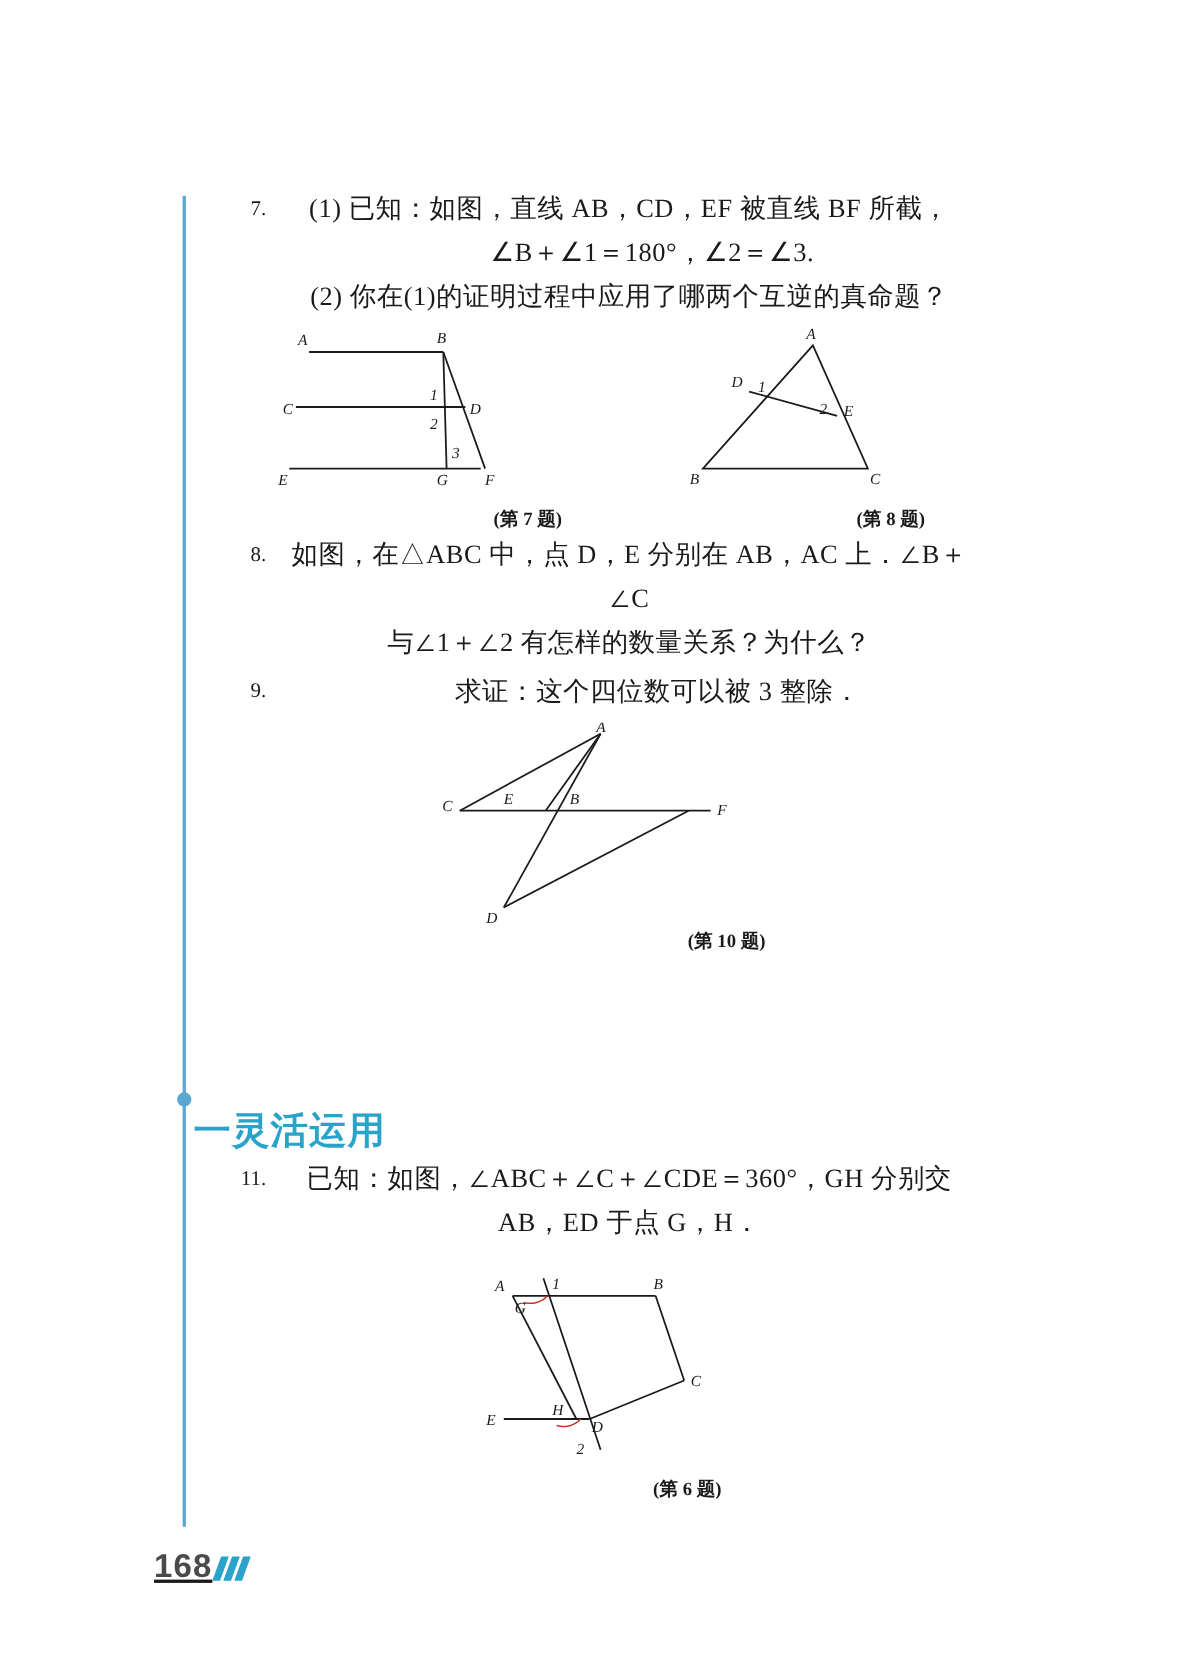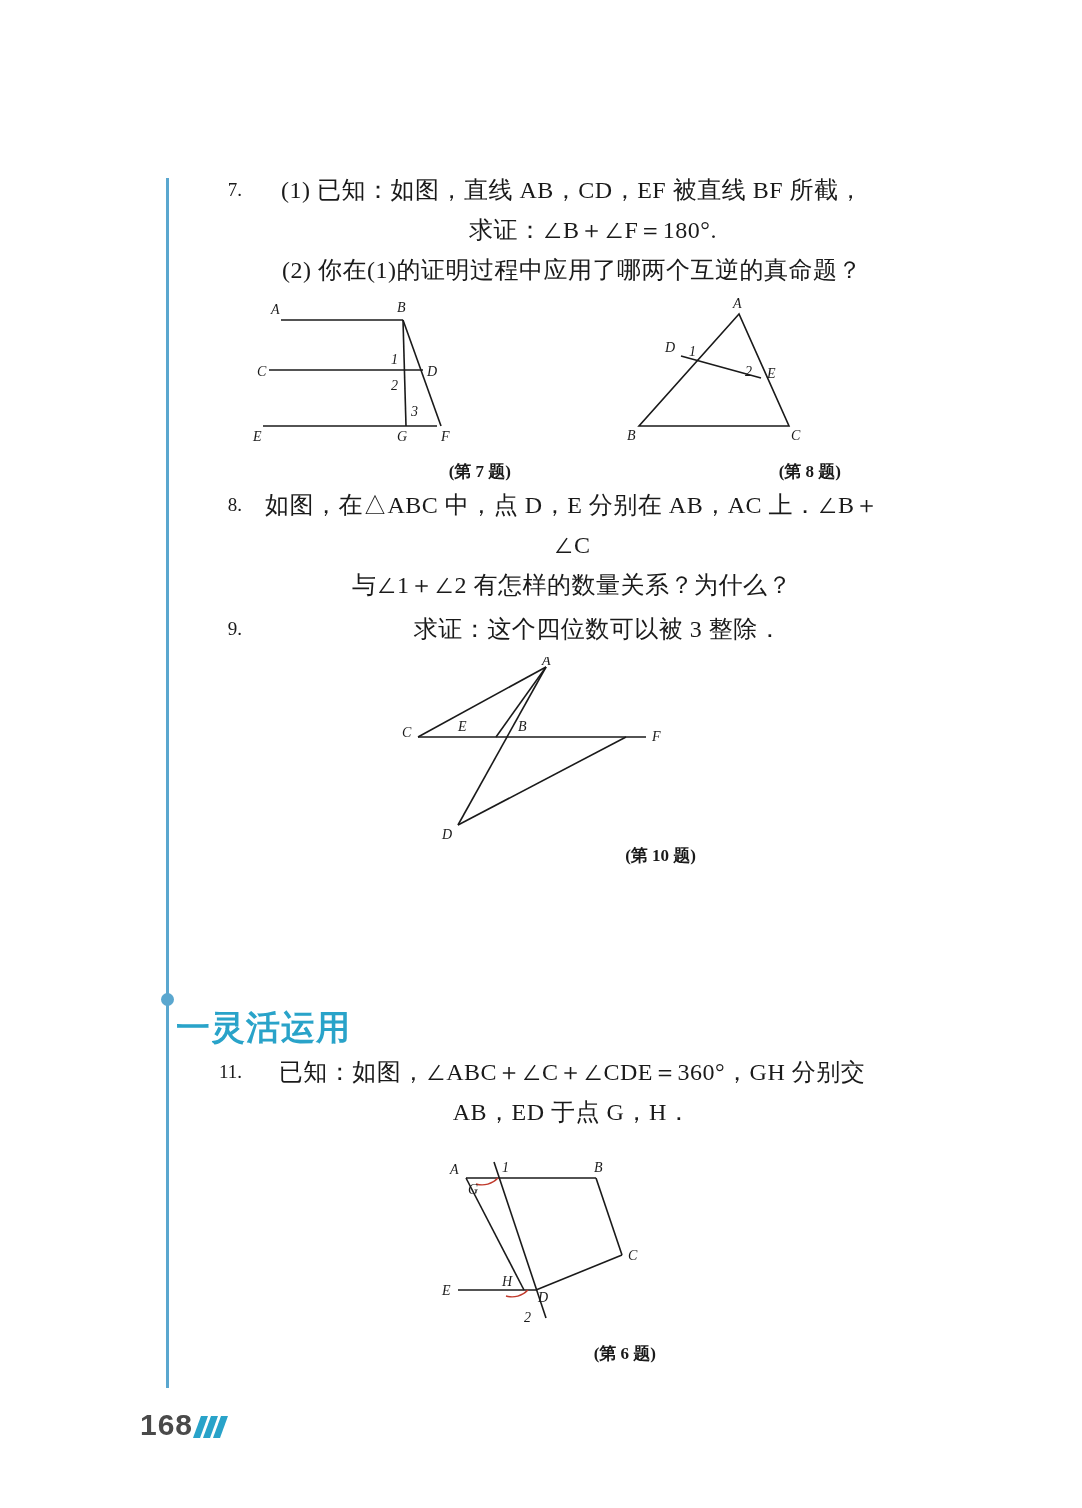--- a/index.html
+++ b/index.html
@@ -84,21 +84,21 @@
     font-family:"Liberation Sans",sans-serif;
     font-size:34px;
     font-weight:bold;
     color:#29a3c9;
     letter-spacing:1px;
   }
 
   .footer{
     position:absolute;
     left:140px;bottom:66px;
-    display:flex;align-items:flex-end;
+    display:flex;align-items:flex-end;text-decoration:underline;
   }
   .pagenum{
     font-family:"Liberation Sans",sans-serif;
     font-size:30px;font-weight:bold;color:#4a4a4a;
     letter-spacing:1px;
   }
   .slashes{margin-left:4px;}
   .slashes span{
     display:inline-block;
     width:7px;height:22px;
@@ -117,21 +117,21 @@
   <div class="left-rule"></div>
   <div class="left-rule-dot"></div>
   <div class="section-rule"></div>
 
   <div class="content">
 
     <div class="q">
       <div class="q-num">7.</div>
       <div class="q-body">
         <div class="line">(1) 已知：如图，直线 AB，CD，EF 被直线 BF 所截，</div>
-        <div class="line indent">求证：∠B＋∠F＝180°.</div>
+        <div class="line indent">∠B＋∠1＝180°，∠2＝∠3.</div>
         <div class="line">(2) 你在(1)的证明过程中应用了哪两个互逆的真命题？</div>
       </div>
     </div>
 
     <div class="figrow">
 
       <div class="figbox">
         <svg width="260" height="160" viewBox="0 0 260 160">
           <g stroke="#1a1a1a" stroke-width="1.6" fill="none">
             <line x1="30" y1="22" x2="152" y2="22"></line>

